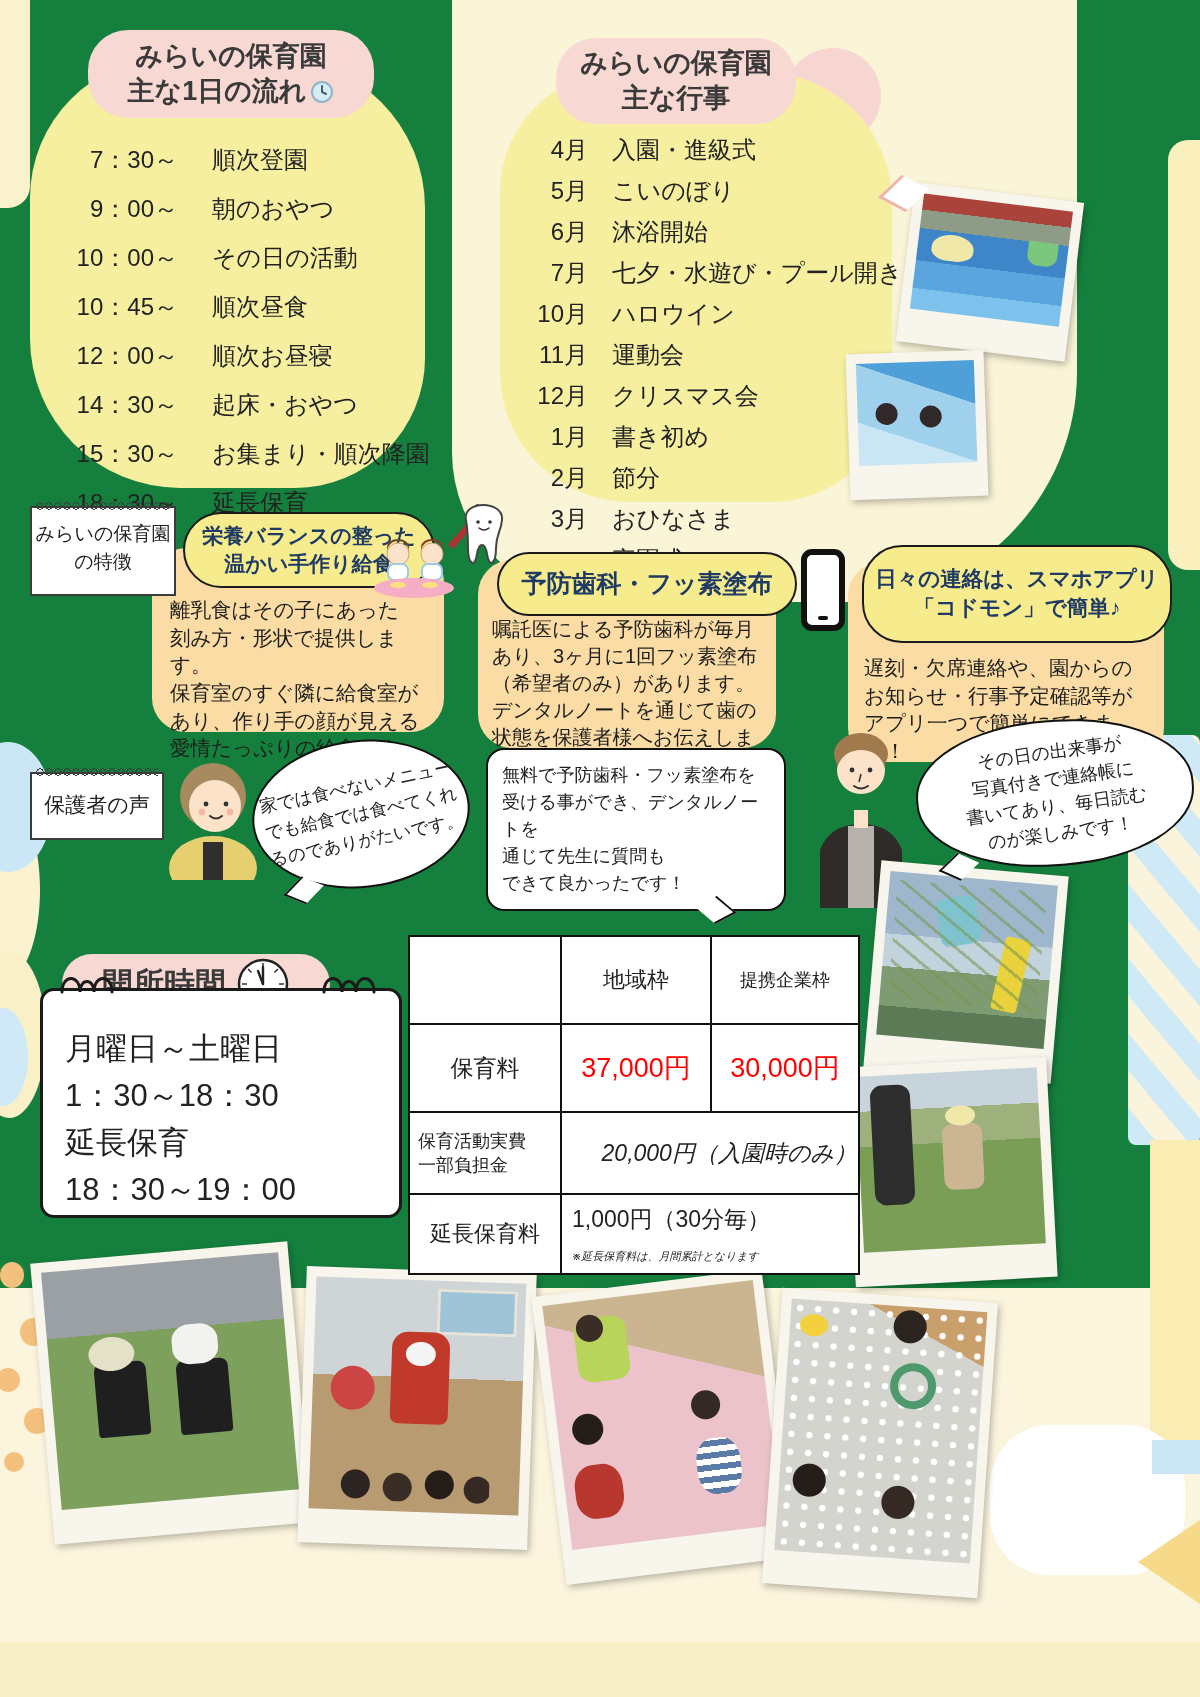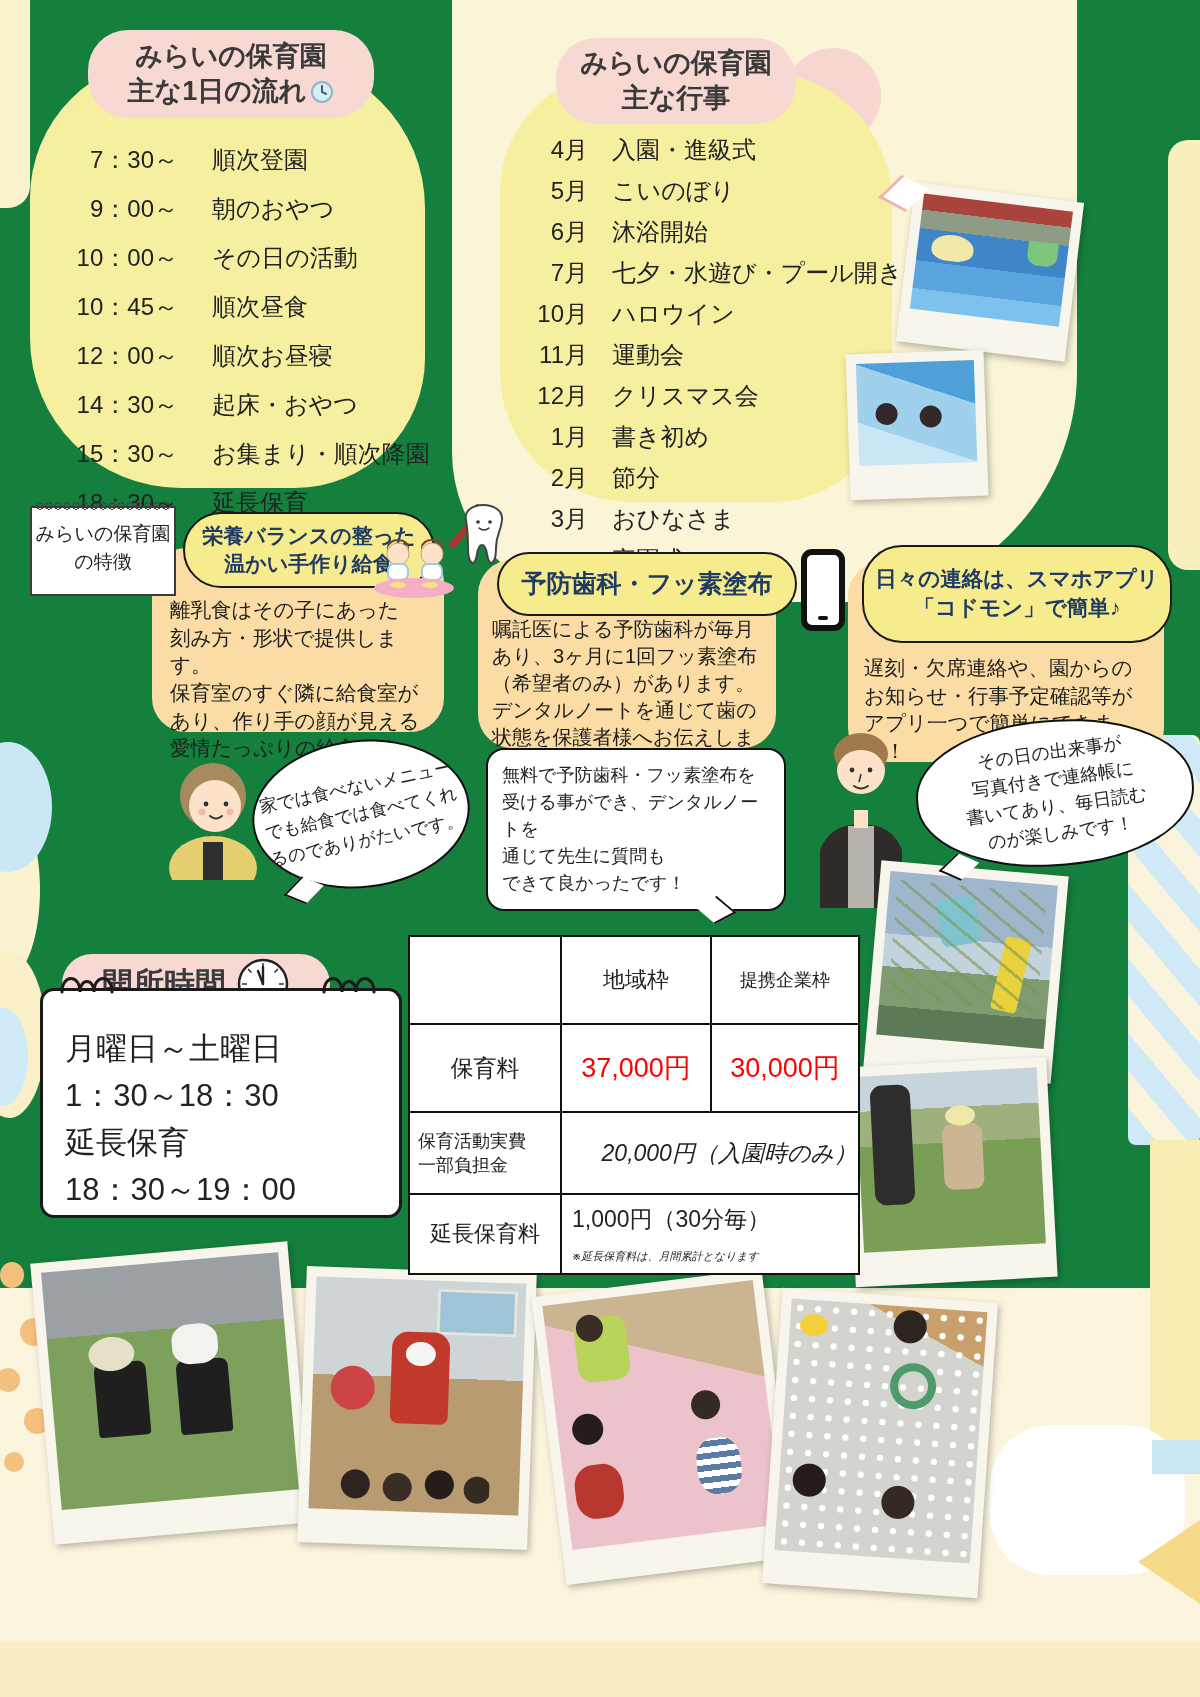--- a/index.html
+++ b/index.html
@@ -236,20 +236,21 @@
 お知らせ・行事予定確認等が
 アプリ一つで簡単にできます！</div>
   </div>
   <div class="fpill pre" style="left:862px;top:545px;width:306px;height:94px;font-size:21.5px;">日々の連絡は、スマホアプリ
 「コドモン」で簡単♪</div>
   <svg class="abs" style="left:800px;top:548px;z-index:6;" width="46" height="84" viewBox="0 0 46 84">
     <rect x="4" y="4" width="38" height="76" rx="8" fill="#fff" stroke="#111" stroke-width="6"></rect>
     <rect x="18" y="68" width="10" height="4" rx="2" fill="#111"></rect>
   </svg>
 
+  <div class="notelabel pre" style="left:30px;top:772px;width:130px;height:48px;padding-top:16px;font-size:21px;">保護者の声</div>
 
   <svg class="avatar" style="left:158px;top:748px;" width="110" height="132" viewBox="0 0 110 132">
     <ellipse cx="55" cy="120" rx="44" ry="32" fill="#E6CF70"></ellipse>
     <rect x="45" y="94" width="20" height="38" fill="#2F2F2F"></rect>
     <circle cx="55" cy="48" r="33" fill="#A78B5F"></circle>
     <circle cx="57" cy="58" r="26" fill="#FBE2C8"></circle>
     <path d="M24,52 q10,-26 40,-22 q-4,-14 -20,-10 q-20,4 -20,32 z" fill="#A78B5F"></path>
     <circle cx="48" cy="56" r="2.4" fill="#333"></circle>
     <circle cx="68" cy="56" r="2.4" fill="#333"></circle>
     <circle cx="44" cy="64" r="3.4" fill="#F5B8A8"></circle>

